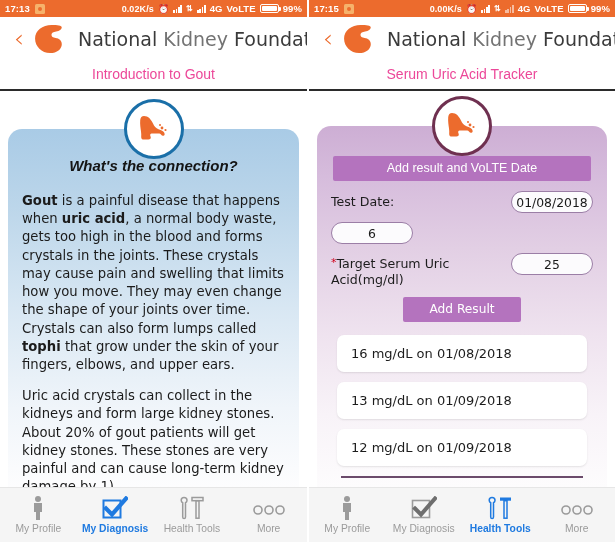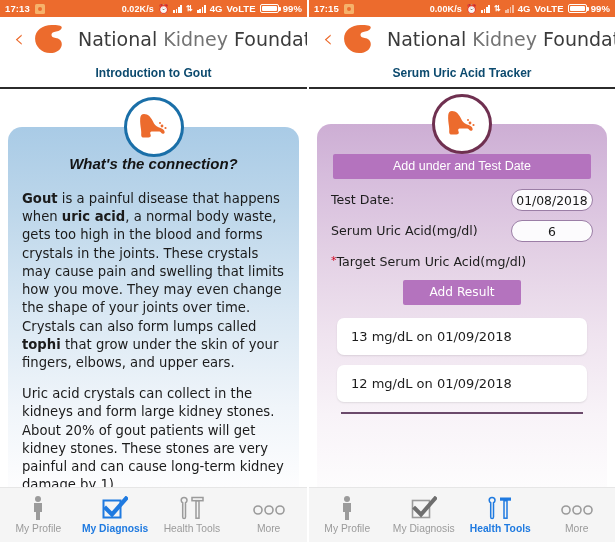--- a/index.html
+++ b/index.html
@@ -70,21 +70,21 @@
     font-size: 19px; color: #3a3a3a; white-space: nowrap;
     font-family: "DejaVu Sans", sans-serif; position: relative;
   }
   .brand .kw { color: #737373; }
 
   
   .titlebar {
     flex: none; text-align: center; padding: 6px 0 7px;
     border-bottom: 2.5px solid #2b2b2b; background: #fff;
   }
-  .titlebar .t { font-size: 12px; font-weight: bold; color: #0c4a6e; }
+  .titlebar .t { font-size: 14px; font-weight: normal; color: #ec4899; }
 
   
   .content { flex: 1; position: relative; background: #fff; overflow: hidden; }
 
   
   .icon-circle {
     position: absolute; left: 50%; transform: translateX(-50%);
     width: 60px; height: 60px; border-radius: 50%;
     background: #fff; display: flex; align-items: center; justify-content: center;
     z-index: 3;
@@ -319,41 +319,42 @@
       <div class="icon-circle purple">
         <svg width="36" height="32" viewBox="0 0 36 32">
           <path d="M8 3c-2.2 0-3.6 1.6-3.8 4.2C3.9 11 4.5 15 5 18.5c.3 2 .3 3.8.2 5.4-.1 1.6.9 2.6 2.7 2.6h4.5c1.6 0 2.4-.8 2.4-2 0-1-.6-1.6-.6-2.6 0-1 .9-1.4 2.6-1.4h5.5c1.6 0 2.3.4 2.9 1.2.5.8 1.3 1.2 2.2 1 1-.2 1.4-1 1.2-2-.3-1.6-1.8-2.8-4-3.6-3-1-5.2-2.4-6.6-4.6C16.5 9.5 15 7 13.5 5.3 12 3.7 10 3 8 3z" fill="#ec6b2d"></path>
           <circle cx="26" cy="15" r="1.4" fill="#ec6b2d"></circle>
           <circle cx="29.5" cy="17" r="1.1" fill="#ec6b2d"></circle>
           <circle cx="24" cy="12" r="1" fill="#ec6b2d"></circle>
         </svg>
       </div>
 
       <div class="purple-card">
-        <div class="section-head">Add under and Test Date</div>
+        <div class="section-head">Add result and VoLTE Date</div>
 
         <div class="form-row">
           <div class="form-label">Test Date:</div>
           <div class="field">01/08/2018</div>
         </div>
 
         <div class="form-row">
-          <div class="form-label">Serum Uric Acid(mg/dl)</div>
           <div class="field">6</div>
         </div>
 
         <div class="form-row">
           <div class="form-label"><span class="req">*</span><span>Target Serum Uric Acid(mg/dl)</span></div>
+          <div class="field">25</div>
         </div>
 
         <div class="add-result-wrap">
           <button class="add-result">Add Result</button>
         </div>
 
         <div class="result-list">
+          <div class="result-item">16 mg/dL on 01/08/2018</div>
           <div class="result-item">13 mg/dL on 01/09/2018</div>
           <div class="result-item">12 mg/dL on 01/09/2018</div>
         </div>
         <div class="list-rule"></div>
       </div>
     </div>
 
     <div class="bottomnav">
       <div class="navitem">
         <div class="navicon">

